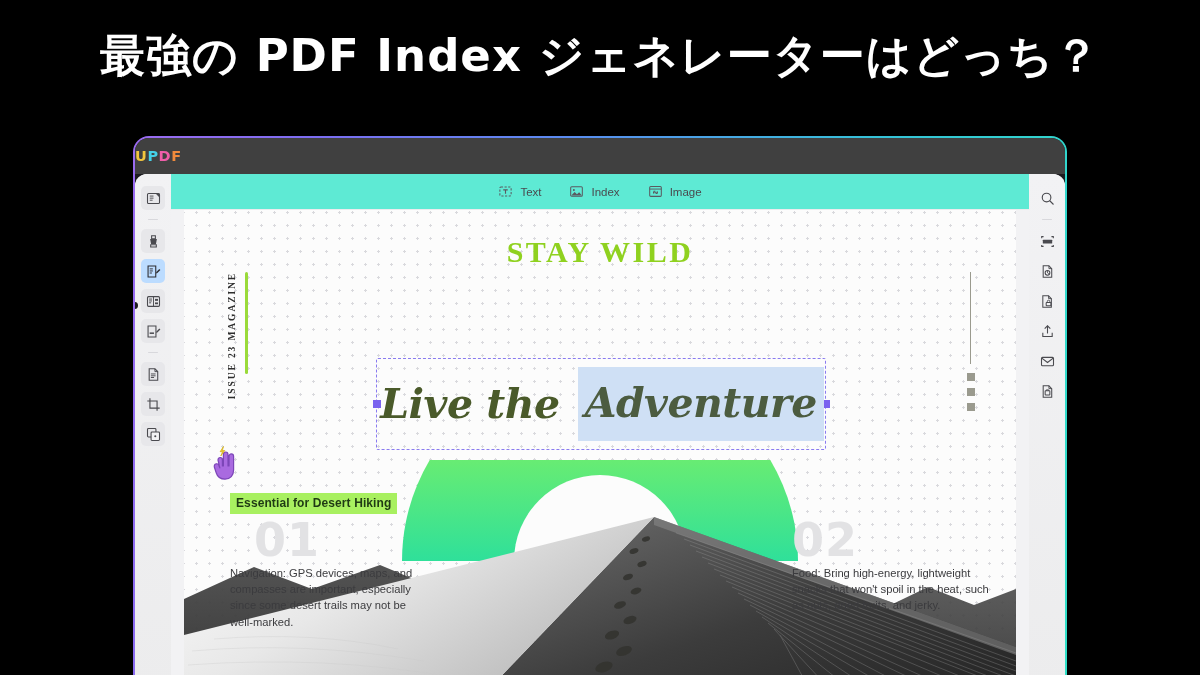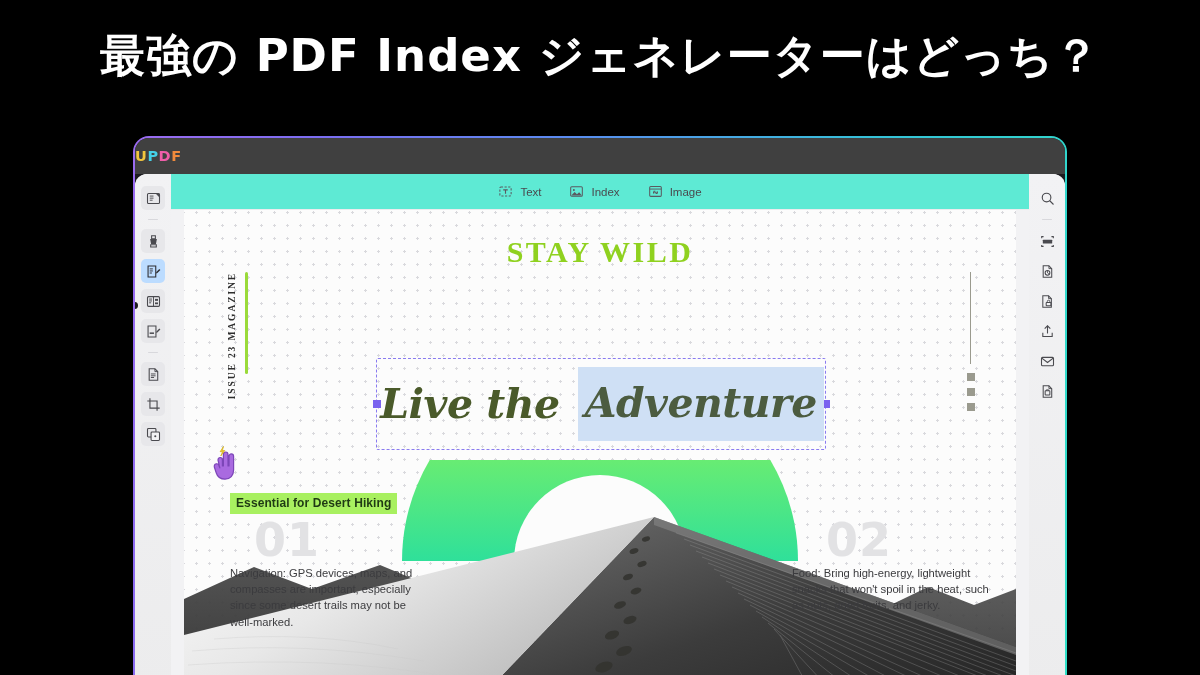--- a/index.html
+++ b/index.html
@@ -334,21 +334,21 @@
   .bignum {
     position: absolute;
     font-family: "DejaVu Sans", "Liberation Sans", sans-serif;
     font-size: 46px;
     font-weight: 700;
     letter-spacing: 1px;
     color: #e2e2e4;
     line-height: 1;
   }
   .bignum.n1 { left: 38px; top: 307px; margin-left: 32px; }
-  .bignum.n2 { left: 608px; top: 307px; margin-left: 34px; }
+  .bignum.n2 { left: 608px; top: 307px; }
 
   
   .para {
     position: absolute;
     width: 202px;
     font-size: 11.2px;
     line-height: 16.2px;
     color: #3b3b3e;
   }
   .para.p1 { left: 46px; top: 355px; }

